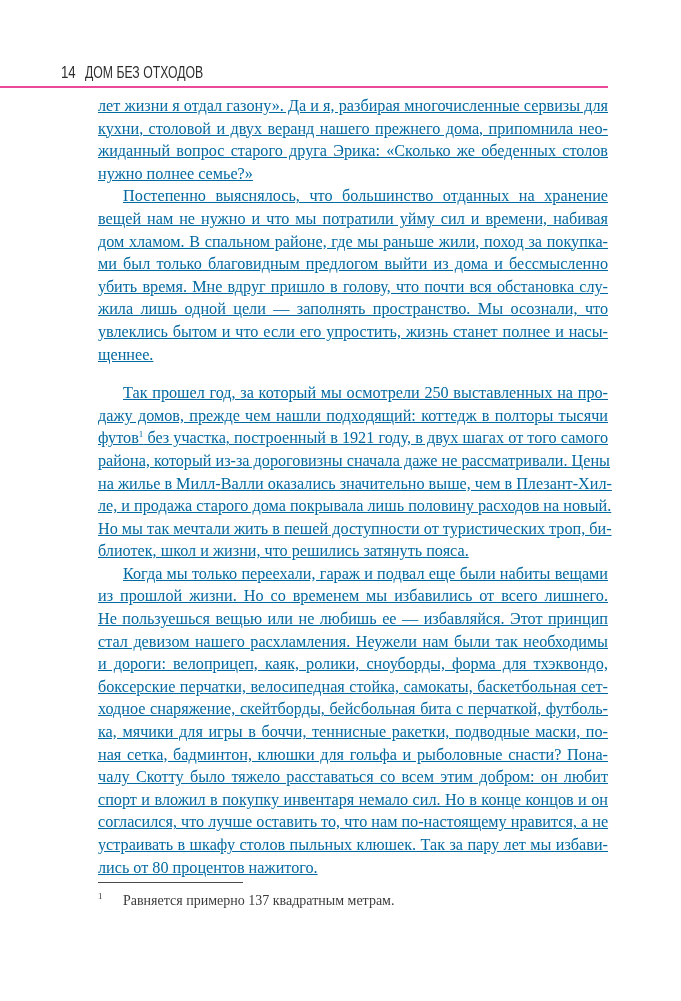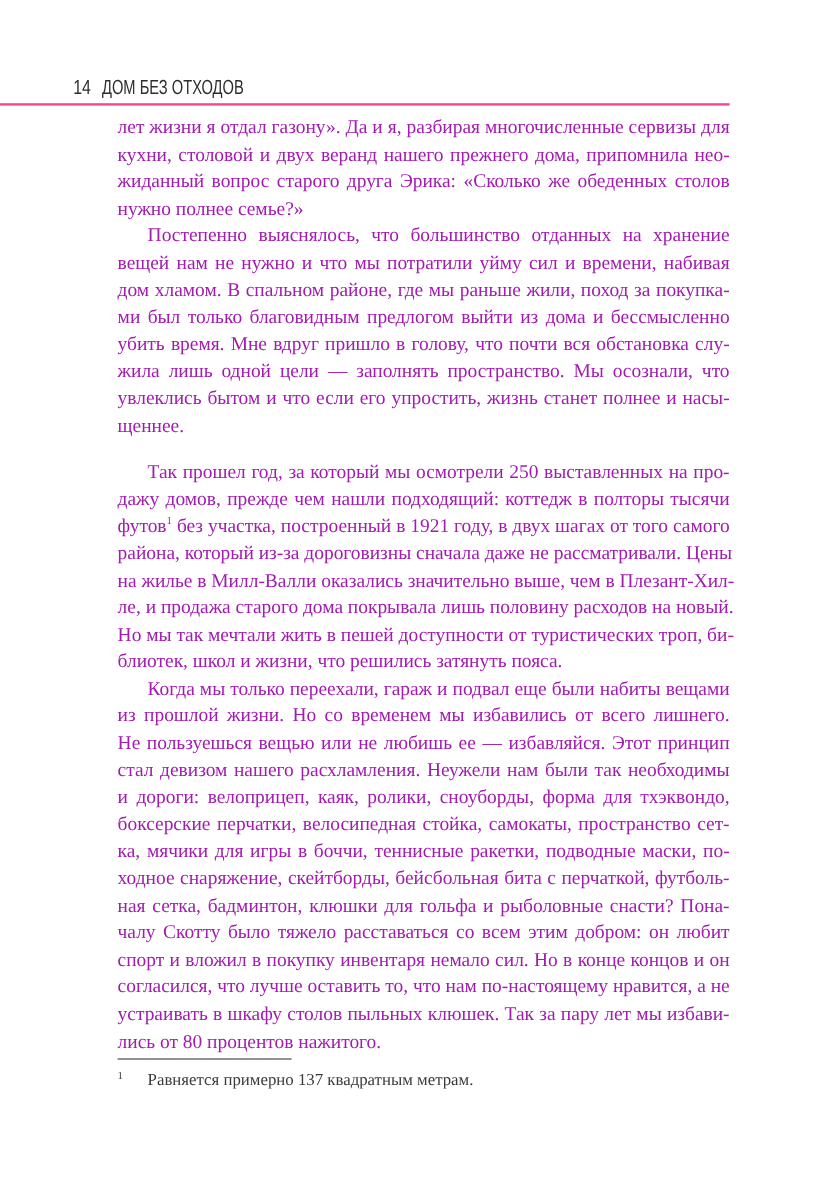--- a/index.html
+++ b/index.html
@@ -17,21 +17,21 @@
       transform: scaleX(0.78); transform-origin: left;
     }
     .book-title {
       position: absolute; left: 85px; top: 3px;
       font-family: "Liberation Sans", sans-serif; font-size: 17px; color: #2d2d2d;
       transform: scaleX(0.72); transform-origin: left; white-space: nowrap;
     }
     .body-text {
       position: absolute; left: 98px; top: 95px; width: 510px;
       font-family: "Liberation Serif", serif; font-size: 16.2px; line-height: 22.6px;
-      color: #a21caf; text-align: justify; hyphens: manual;
+      color: #0369a1; text-align: justify; hyphens: manual; text-decoration: underline;
     }
     .body-text p { margin: 0; text-indent: 0; }
     .line { display: block; text-align: justify; text-align-last: justify; white-space: nowrap; }
     .line.last { text-align-last: left; }
     sup { font-size: 9px; line-height: 0; }
     .footnote-rule {
       position: absolute; left: 98px; top: 882px; width: 145px; height: 0;
       border-top: 1.5px solid #4a4a4a;
     }
     .footnote {
@@ -75,23 +75,23 @@
       <span class="line">ле, и продажа старого дома покрывала лишь половину расходов на новый.</span>
       <span class="line">Но мы так мечтали жить в пешей доступности от туристических троп, би-</span>
       <span class="line last">блиотек, школ и жизни, что решились затянуть пояса.</span>
     </p>
     <p>
       <span class="line" style="padding-left: 25px;">Когда мы только переехали, гараж и подвал еще были набиты вещами</span>
       <span class="line">из прошлой жизни. Но со временем мы избавились от всего лишнего.</span>
       <span class="line">Не пользуешься вещью или не любишь ее — избавляйся. Этот принцип</span>
       <span class="line">стал девизом нашего расхламления. Неужели нам были так необходимы</span>
       <span class="line">и дороги: велоприцеп, каяк, ролики, сноуборды, форма для тхэквондо,</span>
-      <span class="line">боксерские перчатки, велосипедная стойка, самокаты, пространство сет-</span>
+      <span class="line">боксерские перчатки, велосипедная стойка, самокаты, баскетбольная сет-</span>
+      <span class="line">ходное снаряжение, скейтборды, бейсбольная бита с перчаткой, футболь-</span>
       <span class="line">ка, мячики для игры в боччи, теннисные ракетки, подводные маски, по-</span>
-      <span class="line">ходное снаряжение, скейтборды, бейсбольная бита с перчаткой, футболь-</span>
       <span class="line">ная сетка, бадминтон, клюшки для гольфа и рыболовные снасти? Пона-</span>
       <span class="line">чалу Скотту было тяжело расставаться со всем этим добром: он любит</span>
       <span class="line">спорт и вложил в покупку инвентаря немало сил. Но в конце концов и он</span>
       <span class="line">согласился, что лучше оставить то, что нам по-настоящему нравится, а не</span>
       <span class="line">устраивать в шкафу столов пыльных клюшек. Так за пару лет мы избави-</span>
       <span class="line last">лись от 80 процентов нажитого.</span>
     </p>
   </div>
 
 <div class="footnote-rule"></div>

